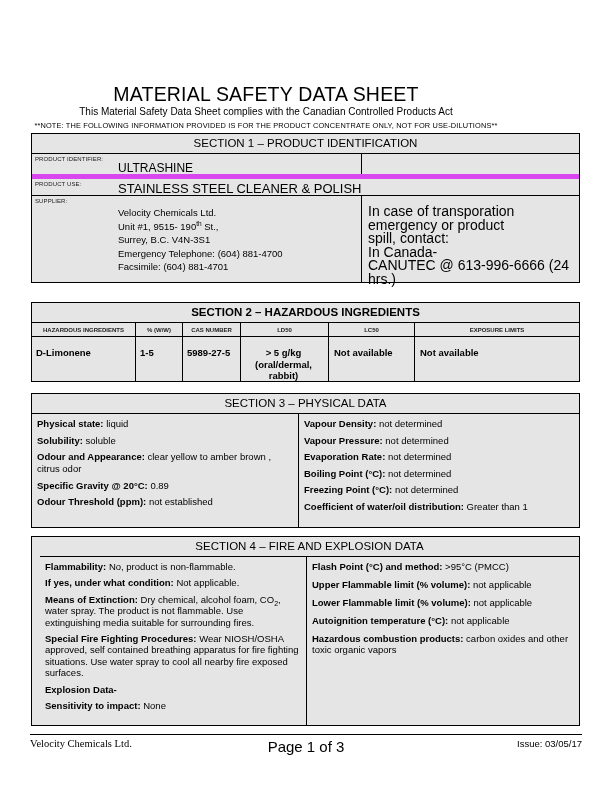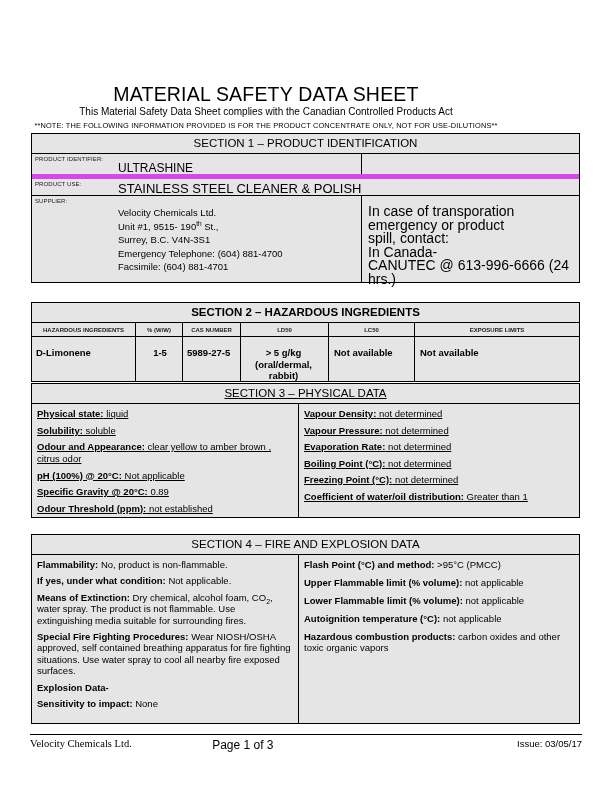--- a/index.html
+++ b/index.html
@@ -48,45 +48,45 @@
   
   .s2 { margin-top: 19px; font-weight: bold; }
   .cols { display: flex; height: 14px; border-bottom: 1px solid #000; }
   .cols .c {
     font-size: 6px; line-height: 7px; text-align: center;
     padding-top: 4px; border-right: 1px solid #000; color: #1a1a1a;
   }
   .drow { display: flex; height: 44px; font-size: 9.5px; }
   .drow .c { border-right: 1px solid #000; padding: 10px 2px 0 4px; line-height: 11.5px; }
   .cols .c:last-child, .drow .c:last-child { border-right: none; }
-  .w1 { width: 104px; } .w2 { width: 47px; text-align: center; } .w3 { width: 58px; }
+  .w1 { width: 104px; } .w2 { width: 47px; } .w3 { width: 58px; }
   .w4 { width: 88px; } .w5 { width: 86px; } .w6 { flex: 1; }
   .center { text-align: center; padding-left: 0 !important; }
   .pl5 { padding-left: 5px !important; }
 
   
-  .s3 { margin-top: 1px; text-decoration: underline; }
-  .s4 { margin-top: 16px; }
+  .s3 { margin-top: 11px; }
+  .s4 { margin-top: 8px; padding-left: 8px; }
   .twocol { display: flex; }
   .s3 .twocol { height: 113px; }
   .s4 .twocol { height: 168px; }
   .col-l { width: 267px; border-right: 1px solid #000; padding: 4px 5px 0 5px; }
   .col-r { flex: 1; padding: 4px 5px 0 5px; }
   .kv { font-size: 9.5px; line-height: 12px; margin-bottom: 4.5px; }
   .kv b { font-weight: bold; }
   .s4 .kv { line-height: 11.4px; margin-bottom: 5px; }
   .s4 .col-r .kv { margin-bottom: 6.5px; }
 
   
   .footer {
     position: absolute; top: 734px; left: 30px; width: 552px;
     border-top: 1px solid #000; display: flex; padding-top: 3px;
   }
   .f-left { width: 33%; font-family: "Liberation Serif", serif; font-size: 10.5px; }
-  .f-center { width: 34%; font-size: 12px; }
+  .f-center { width: 34%; text-align: center; font-size: 15px; }
   .f-right { width: 33%; text-align: right; font-size: 9.5px; }
 </style>
 </head>
 <body>
 
 <div class="doc-header">
   <div class="doc-title">MATERIAL SAFETY DATA SHEET</div>
   <div class="doc-subtitle">This Material Safety Data Sheet complies with the Canadian Controlled Products Act</div>
   <div class="doc-note">**NOTE: THE FOLLOWING INFORMATION PROVIDED IS FOR THE PRODUCT CONCENTRATE ONLY, NOT FOR USE-DILUTIONS**</div>
 </div>
@@ -149,21 +149,20 @@
     </div>
   </div>
 
   <div class="tbl s3">
     <div class="sec-head">SECTION 3 – PHYSICAL DATA</div>
     <div class="twocol">
       <div class="col-l">
         <div class="kv"><b>Physical state:</b><span> liquid</span></div>
         <div class="kv"><b>Solubility:</b><span> soluble</span></div>
         <div class="kv"><b>Odour and Appearance:</b><span> clear yellow to amber brown , citrus odor</span></div>
-        <div class="kv"><b>pH (100%) @ 20°C:</b><span> Not applicable</span></div>
         <div class="kv"><b>Specific Gravity @ 20°C:</b><span> 0.89</span></div>
         <div class="kv"><b>Odour Threshold (ppm):</b><span> not established</span></div>
       </div>
       <div class="col-r">
         <div class="kv"><b>Vapour Density:</b><span> not determined</span></div>
         <div class="kv"><b>Vapour Pressure:</b><span> not determined</span></div>
         <div class="kv"><b>Evaporation Rate:</b><span> not determined</span></div>
         <div class="kv"><b>Boiling Point (°C):</b><span> not determined</span></div>
         <div class="kv"><b>Freezing Point (°C):</b><span> not determined</span></div>
         <div class="kv"><b>Coefficient of water/oil distribution:</b><span> Greater than 1</span></div>

